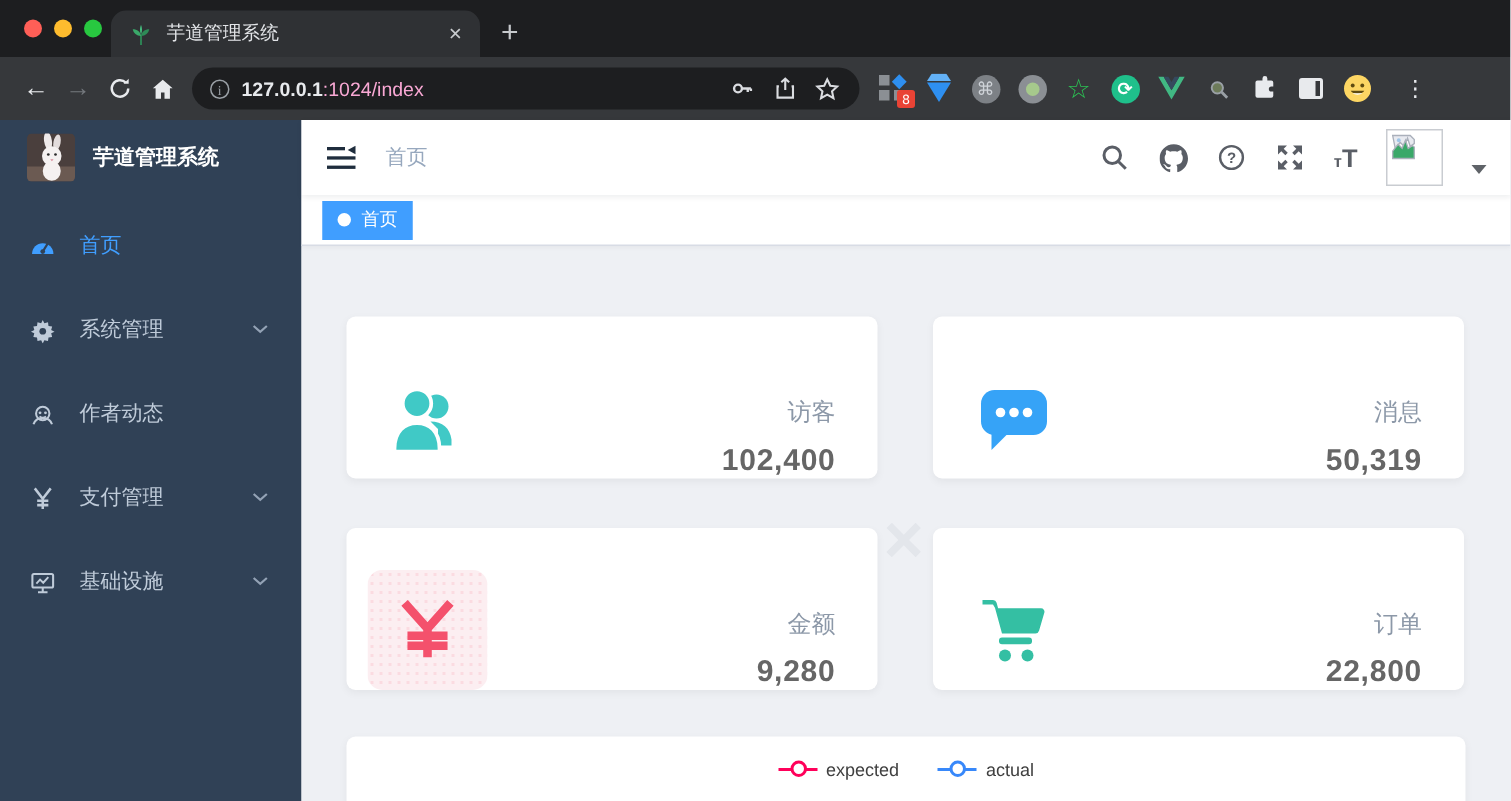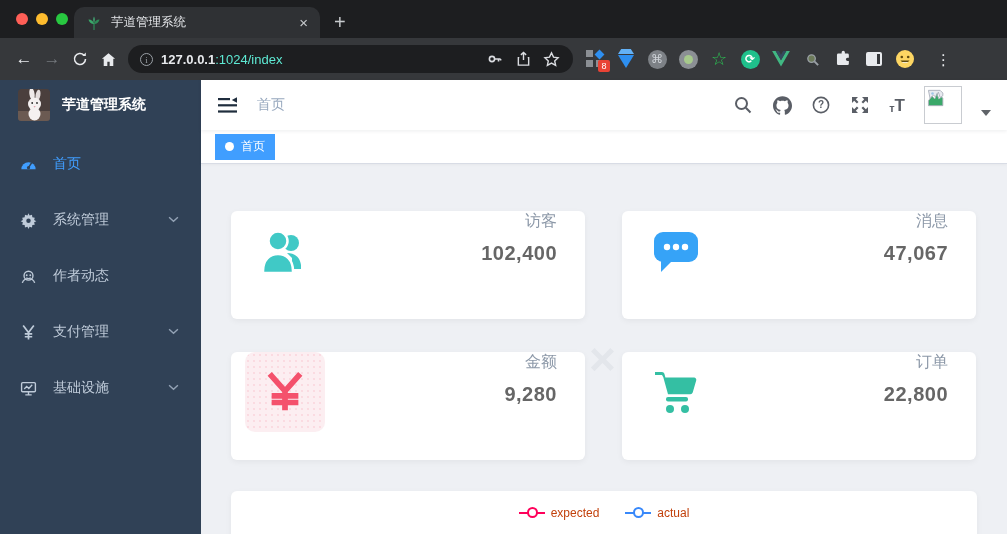--- a/index.html
+++ b/index.html
@@ -15,21 +15,21 @@
   .tab-title { flex:1; color:#e3e5e8; font-size:12.5px; white-space:nowrap; overflow:hidden; }
   .tab-close { color:#c7cacd; font-size:15px; line-height:1; cursor:default; }
   .newtab { position:absolute; left:334px; top:8px; color:#c7cacd; font-size:20px; line-height:28px; }
 
   .toolbar { position:absolute; top:38px; left:0; width:100%; height:42px; background:#36383b; display:flex; align-items:center; padding:0 10px; }
   .navbtn { width:28px; height:28px; display:flex; align-items:center; justify-content:center; color:#e8eaed; font-size:17px; }
   .navbtn.disabled { color:#74787d; }
   .urlbar { margin-left:6px; width:445px; height:28px; background:#1d1e20; border-radius:14px; display:flex; align-items:center; padding:0 12px; gap:8px; }
   .info-ic { width:13px; height:13px; border:1px solid #9aa0a6; border-radius:50%; color:#9aa0a6; font-size:9px; line-height:12px; text-align:center; font-family:"Liberation Serif",serif; flex:none; }
   .url-text { flex:1; font-size:13px; color:#e8eaed; white-space:nowrap; overflow:hidden; }
-  .url-text .rest { color:#5eead4; }
+  .url-text .rest { color:#f9a8d4; }
   .urlic { flex:none; display:flex; align-items:center; justify-content:center; width:20px; color:#dadce0; }
   .exts { display:flex; align-items:center; margin-left:12px; gap:11px; }
   .ext { position:relative; width:20px; height:20px; display:flex; align-items:center; justify-content:center; }
   .ext-grid { position:relative; width:18px; height:18px; }
   .ext-grid i { position:absolute; width:7px; height:7px; background:#8b8f94; }
   .ext-grid i.b { background:#2e8ff0; transform:rotate(45deg); }
   .badge { position:absolute; right:-5px; bottom:-3px; background:#e94335; color:#fff; font-size:9px; line-height:12px; min-width:12px; text-align:center; border-radius:2px; padding:0 1px; }
   .gem { width:0; height:0; border-left:8px solid transparent; border-right:8px solid transparent; border-top:13px solid #2e8ff0; margin-top:4px; }
   .gem:before { content:""; position:absolute; top:0; left:2px; width:16px; height:5px; background:#63b1f6; clip-path:polygon(20% 0,80% 0,100% 100%,0 100%); }
   .circ { border-radius:50%; display:flex; align-items:center; justify-content:center; }
@@ -63,30 +63,30 @@
   .avatar-box { width:38px; height:38px; background:#fff; border:1px solid #c9ccd1; display:flex; align-items:flex-start; padding:2px; cursor:pointer; }
   .caret { width:0; height:0; border-left:5px solid transparent; border-right:5px solid transparent; border-top:6px solid #5f6368; margin-top:16px; cursor:pointer; }
 
   .tagsbar { height:34px; background:#fff; border-bottom:1px solid #d8dce5; box-shadow:0 1px 3px 0 rgba(0,0,0,.04); display:flex; align-items:center; padding-left:14px; position:relative; z-index:1; }
   .tag { height:26px; background:#409eff; border:1px solid #409eff; color:#fff; font-size:12px; display:flex; align-items:center; gap:7px; padding:0 9px; cursor:pointer; }
   .tag .dot { width:9px; height:9px; border-radius:50%; background:#fff; }
 
   .content { flex:1; background:#eef0f4; padding:47px 30px 0 30px; position:relative; overflow:hidden; }
   .watermark { position:absolute; left:388px; top:168px; font-size:46px; color:rgba(48,65,86,.05); font-weight:bold; }
   .grid { display:grid; grid-template-columns:354px 354px; column-gap:37px; row-gap:33px; position:relative; }
-  .card { height:108px; background:#fff; border-radius:6px; box-shadow:0 2px 6px rgba(0,0,0,.05); display:flex; align-items:flex-start; justify-content:space-between; padding:0 28px 0 14px; cursor:pointer; }
+  .card { height:108px; background:#fff; border-radius:6px; box-shadow:0 2px 6px rgba(0,0,0,.05); display:flex; align-items:flex-end; justify-content:space-between; padding:0 28px 0 14px; cursor:pointer; }
   .card-icon-wrap { width:80px; height:80px; display:flex; align-items:center; justify-content:center; flex:none; }
   .card-icon-wrap.money-bg { background:#fceef1; border-radius:10px; background-image:radial-gradient(rgba(244,81,108,.12) 1px, transparent 1px); background-size:6px 6px; }
   .card-text { text-align:right; }
   .card-label { font-size:16px; color:#8c98a8; margin-bottom:10px; }
   .card-value { font-size:20px; font-weight:bold; color:#666; letter-spacing:.5px; }
 
   .chart-card { margin-top:31px; height:80px; background:#fff; border-radius:6px; box-shadow:0 2px 6px rgba(0,0,0,.05); padding-top:15px; }
   .legend { display:flex; justify-content:center; gap:26px; }
-  .legend-item { display:flex; align-items:center; gap:6px; font-size:12px; color:#c2410c; cursor:pointer; }
+  .legend-item { display:flex; align-items:center; gap:6px; font-size:12px; color:#404040; cursor:pointer; }
   .lmark { position:relative; width:26px; height:10px; }
   .lmark .line { position:absolute; top:4px; left:0; width:26px; height:2px; }
   .lmark .ring { position:absolute; top:0; left:8px; width:10px; height:10px; border-radius:50%; background:#fff; border:2px solid; box-sizing:border-box; width:11px; height:11px; top:-1px; }
   .legend-item.expected .line { background:#ff005a; } .legend-item.expected .ring { border-color:#ff005a; }
   .legend-item.actual .line { background:#3888fa; } .legend-item.actual .ring { border-color:#3888fa; }
 </style>
 </head>
 <body>
 
 <div class="window">
@@ -365,21 +365,21 @@
               <svg width="50" height="46" viewBox="0 0 50 46">
                 <rect x="3" y="4" width="44" height="30" rx="9" fill="#36a3f7"></rect>
                 <polygon points="10,32 10,44 22,32" fill="#36a3f7"></polygon>
                 <circle cx="16" cy="19" r="3.2" fill="#fff"></circle>
                 <circle cx="25" cy="19" r="3.2" fill="#fff"></circle>
                 <circle cx="34" cy="19" r="3.2" fill="#fff"></circle>
               </svg>
             </div>
             <div class="card-text">
               <div class="card-label">消息</div>
-              <div class="card-value">47,067</div>
+              <div class="card-value">50,319</div>
             </div>
           </div>
 
           <div class="card">
             <div class="card-icon-wrap money-bg">
               <svg width="42" height="42" viewBox="0 0 44 44">
                 <path d="M6 3 22 21 38 3M22 21v20M8 26h28M8 33h28" fill="none" stroke="#f4516c" stroke-width="6"></path>
               </svg>
             </div>
             <div class="card-text">

